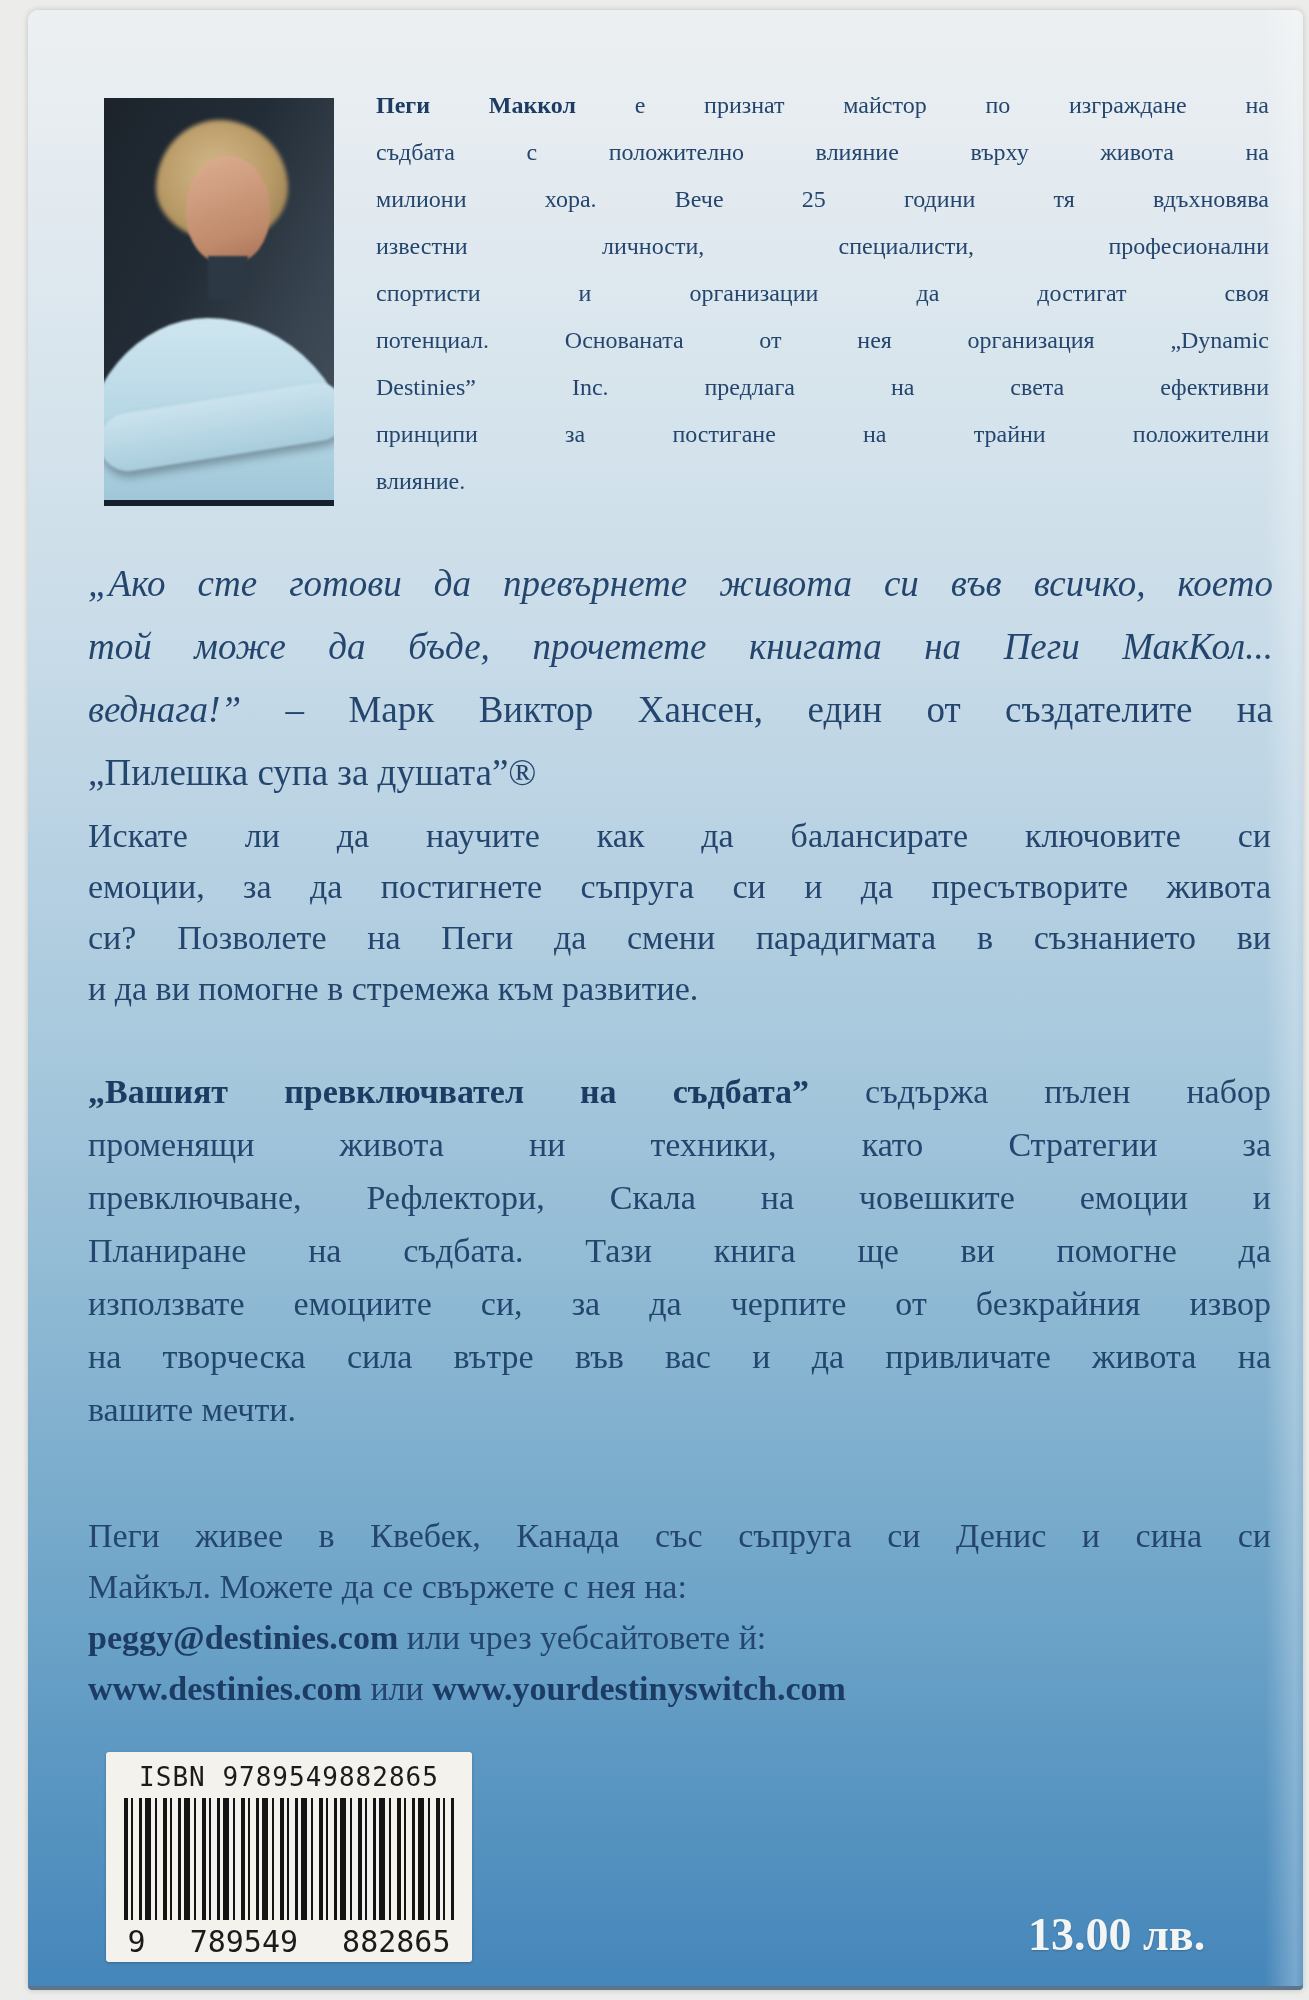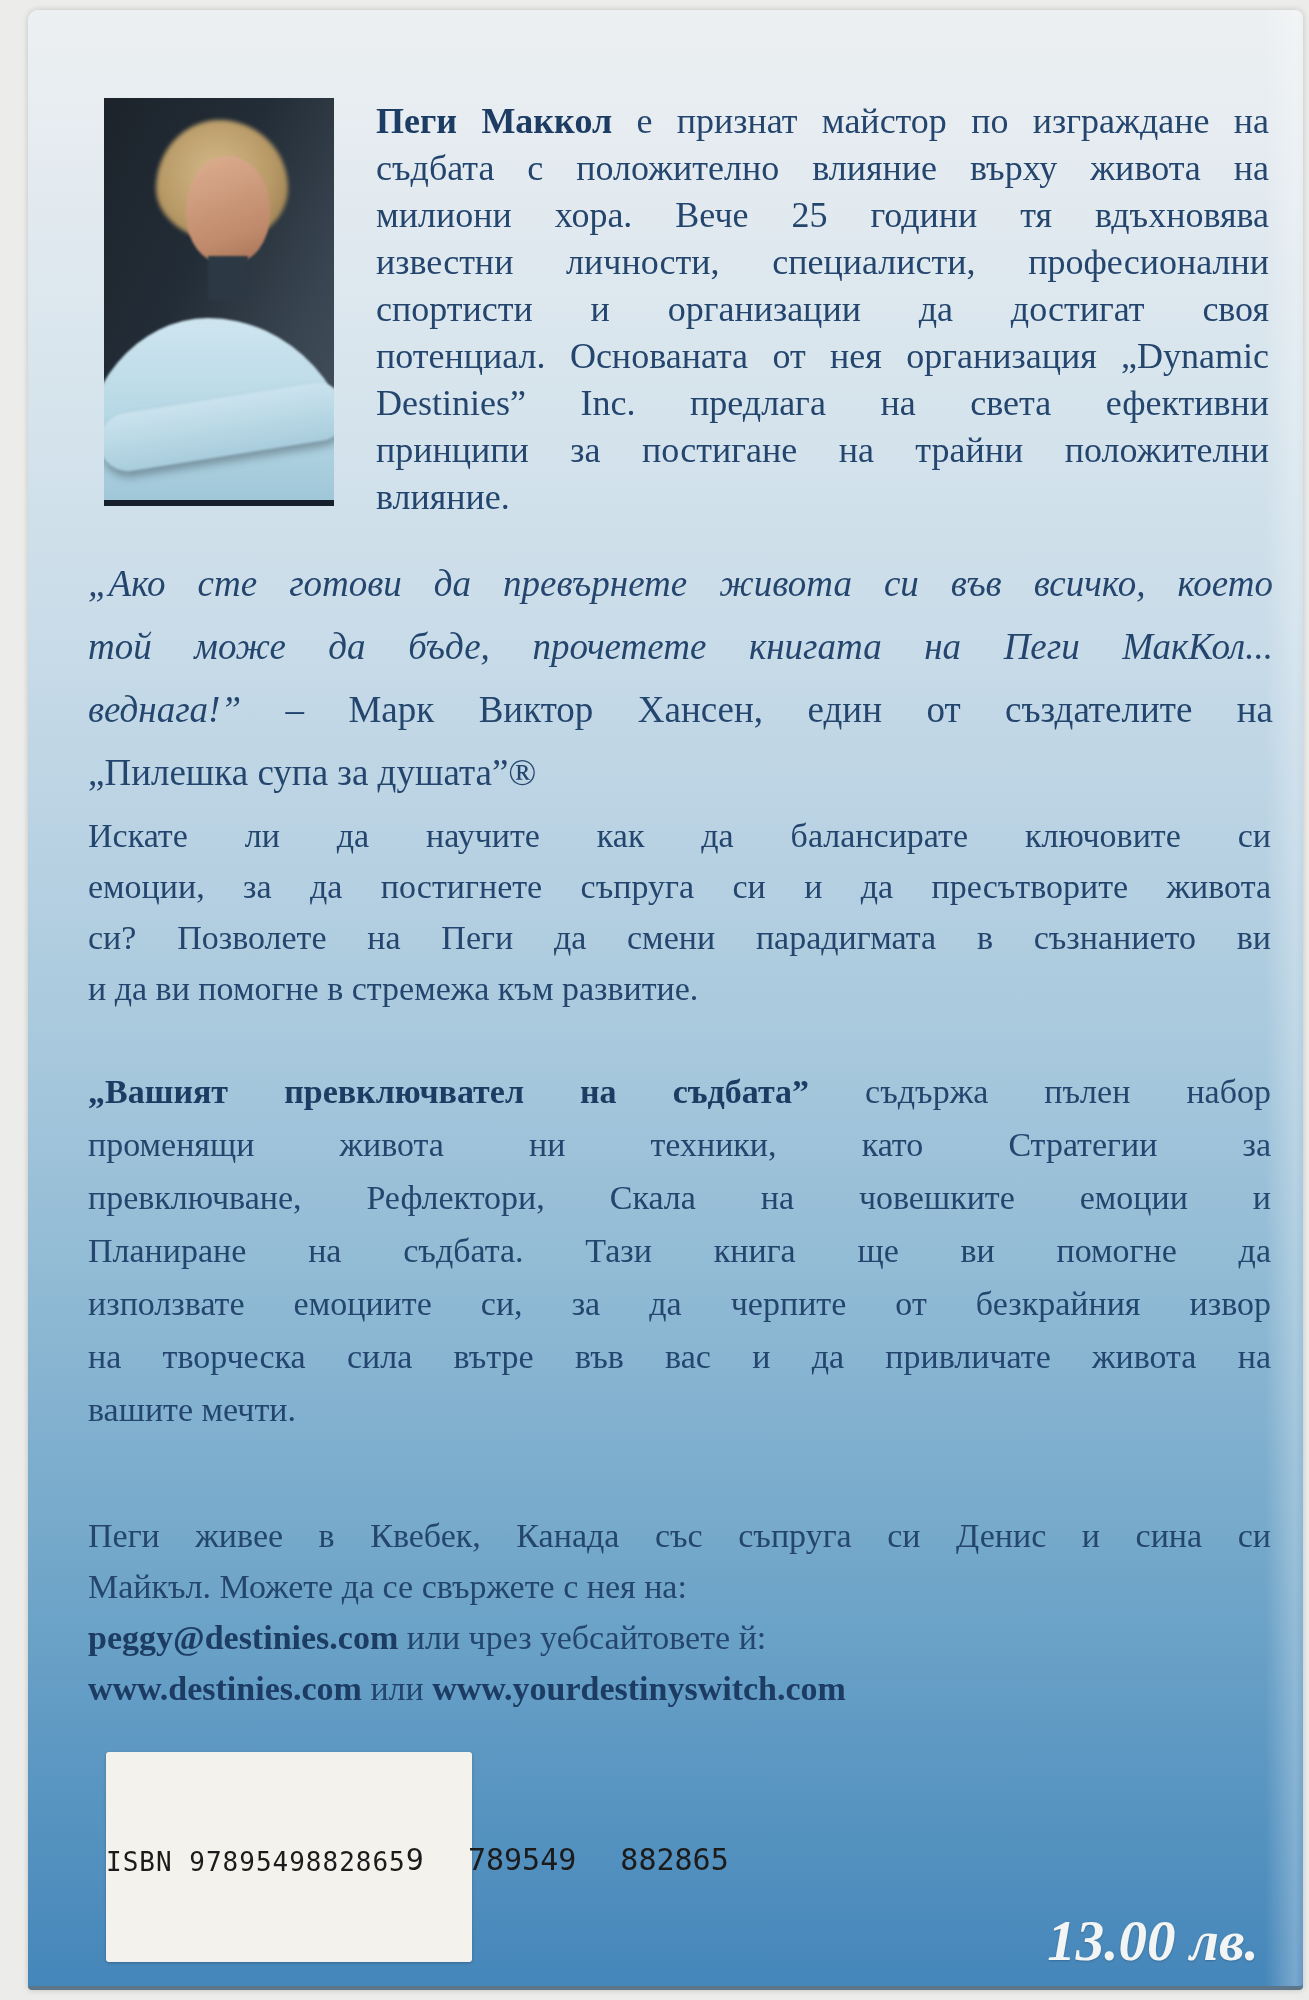--- a/index.html
+++ b/index.html
@@ -55,36 +55,36 @@
   .ph-arm{
     position:absolute;left:-6px;bottom:44px;width:250px;height:58px;
     background:linear-gradient(180deg,#cbe3ee,#a9cddd);
     border-radius:30px;transform:rotate(-9deg);
     filter:blur(1px);box-shadow:0 6px 8px rgba(20,30,40,0.35);
   }
   
   .txt{position:absolute;color:#24466e;}
   .line{text-align:justify;text-align-last:justify;white-space:normal;}
   .line.last{text-align-last:left;}
-  .bio{left:348px;top:88px;width:893px;font-size:36px;line-height:47px;}
+  .bio{left:348px;top:72px;width:893px;font-size:24px;line-height:47px;}
   .bio b{color:#1d3c63;}
   .quote{left:60px;top:542px;width:1185px;font-size:37px;line-height:63px;}
   .quote .it{font-style:italic;}
   .p3{left:60px;top:800px;width:1183px;font-size:34px;line-height:51px;}
   .p4{left:60px;top:1055px;width:1183px;font-size:34px;line-height:53px;}
   .p4 b{color:#1d3c63;}
   .p5{left:60px;top:1500px;width:1183px;font-size:34px;line-height:51px;}
   .p5 .left{text-align:justify;text-align-last:left;}
   .p5 b{color:#1d3c63;}
   
   .barcode-label{
     position:absolute;left:78px;top:1742px;width:366px;height:210px;
     background:#f3f2ec;border-radius:3px;
     box-shadow:0 1px 3px rgba(0,0,0,0.25);
-    display:flex;flex-direction:row;align-items:center;
+    display:flex;flex-direction:column;align-items:center;
   }
   .isbn{
     margin-top:10px;font-family:"DejaVu Sans Mono","Liberation Mono",monospace;
     font-size:26px;color:#1b1b1b;letter-spacing:1px;white-space:nowrap;
   }
   .bars{
     margin-top:6px;width:330px;height:122px;
     background:repeating-linear-gradient(90deg,
       #141414 0 4px, #f3f2ec 4px 7px,
       #141414 7px 9px, #f3f2ec 9px 15px,
@@ -92,22 +92,22 @@
       #141414 21px 27px, #f3f2ec 27px 31px,
       #141414 31px 33px, #f3f2ec 33px 39px);
   }
   .digits{
     margin-top:4px;font-family:"DejaVu Sans Mono","Liberation Mono",monospace;
     font-size:30px;color:#1b1b1b;word-spacing:26px;white-space:nowrap;
   }
   
   .price{
     position:absolute;left:1000px;top:1898px;width:250px;
-    font-size:57px;font-weight:bold;font-style:italic;
-    color:#f2f5f3;text-align:center;
+    font-size:46px;font-weight:bold;
+    color:#f2f5f3;text-align:left;
     text-shadow:0 1px 2px rgba(30,60,90,0.35);
     font-family:"Liberation Serif","DejaVu Serif",serif;
   }
 </style>
 </head>
 <body>
 
 <div class="page">
   <div class="cover">
 

